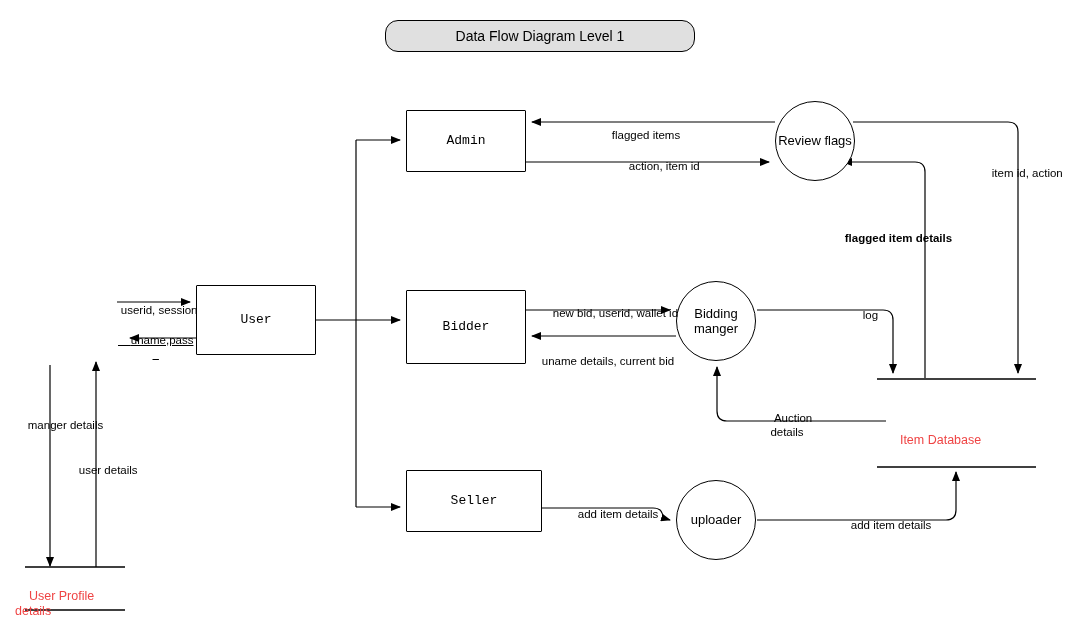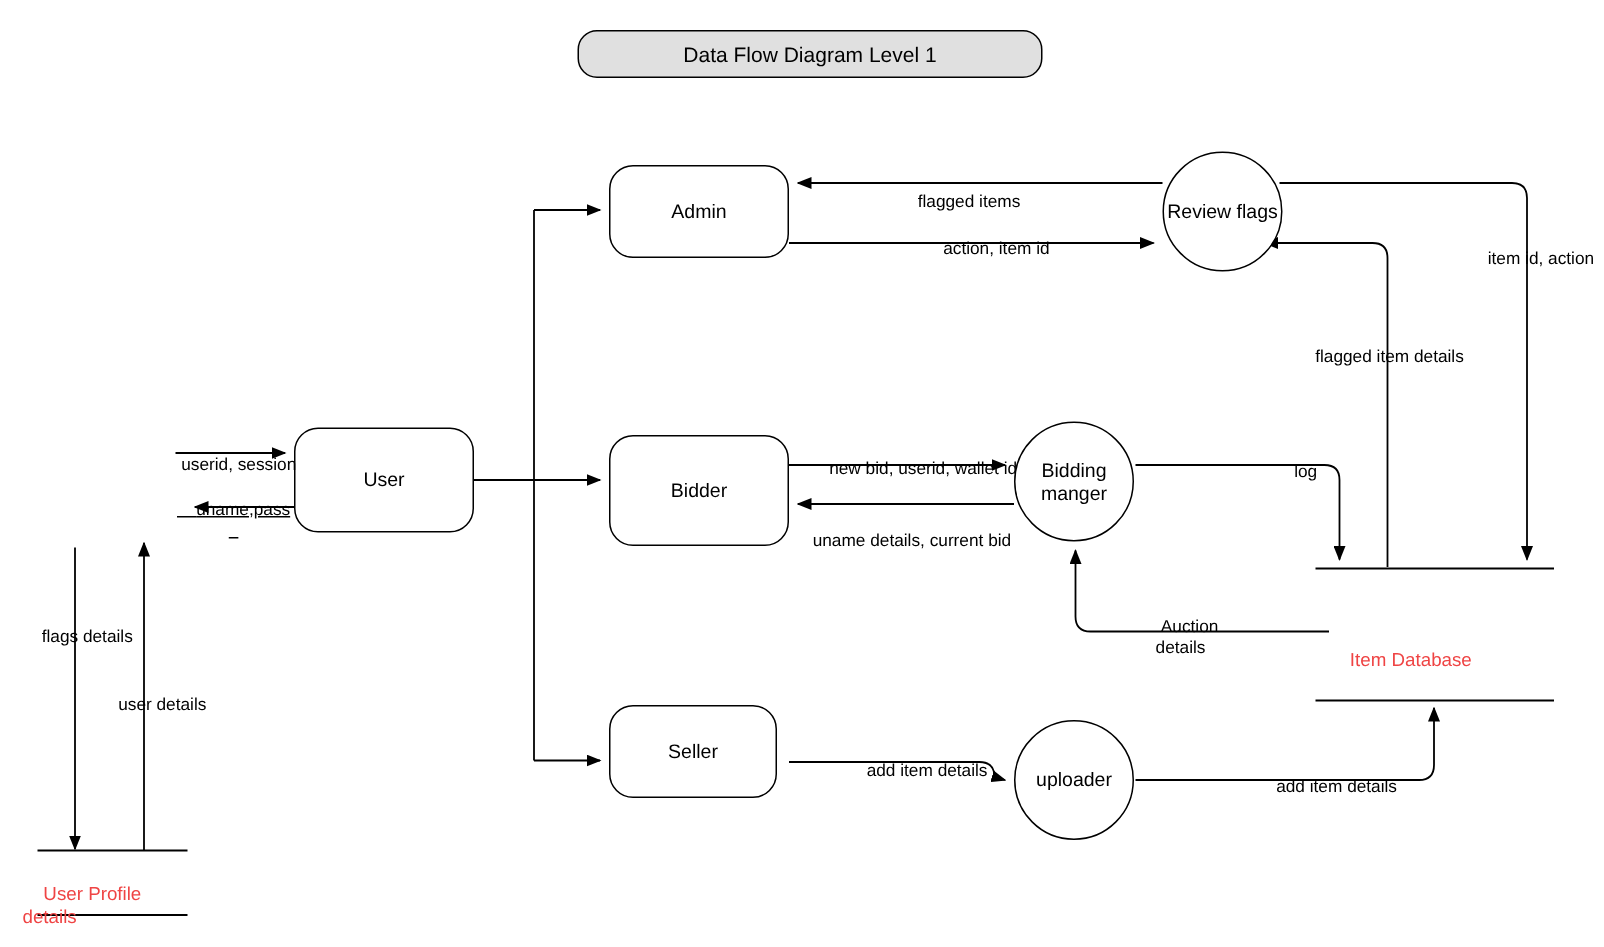--- a/index.html
+++ b/index.html
@@ -38,21 +38,22 @@
     font-size: 13px;
     line-height: 1.18;
     color: #000000;
   }
   .title-box {
     background: #e0e0e0;
     border: 1px solid #000000;
     font-size: 14px;
   }
   .ext-entity {
-    border-radius: 16px;
+    border-radius: 1px;
+    font-family: Liberation Mono, monospace;
   }
   .process {
     border-radius: 50%;
   }
   .flow-label {
     position: absolute;
     font-size: 11.5px;
     line-height: 1.2;
     color: #000000;
     background: transparent;
@@ -131,21 +132,21 @@
   </div>
 
   <div class="node ext-entity" style="left:406px; top:110px; width:120px; height:62px;">
     <span>Admin</span>
   </div>
 
   <div class="node ext-entity" style="left:406px; top:290px; width:120px; height:74px;">
     <span>Bidder</span>
   </div>
 
-  <div class="node ext-entity" style="left:406px; top:470px; width:112px; height:62px;">
+  <div class="node ext-entity" style="left:406px; top:470px; width:136px; height:62px;">
     <span>Seller</span>
   </div>
 
   <div class="node process" style="left:775px; top:101px; width:80px; height:80px;">
     <span style="white-space:pre;">Review flags</span>
   </div>
 
   <div class="node process" style="left:676px; top:281px; width:80px; height:80px;">
     <span style="white-space:pre;">Bidding
 manger</span>
@@ -166,40 +167,40 @@
 
   <div class="flow-label" style="left:108px; top:290px;">
     <span>userid, session</span>
   </div>
 
   <div class="flow-label" style="left:118px; top:320px;text-decoration:underline;">
     <span>uname,pass</span>
   </div>
 
   <div class="flow-label" style="left:15px; top:405px;">
-    <span>flags details</span>
+    <span>manger details</span>
   </div>
 
   <div class="flow-label" style="left:66px; top:450px;">
     <span>user details</span>
   </div>
 
   <div class="flow-label" style="left:599px; top:115px;">
     <span>flagged items</span>
   </div>
 
   <div class="flow-label" style="left:616px; top:146px;">
     <span>action, item id</span>
   </div>
 
   <div class="flow-label" style="left:979px; top:153px;">
     <span>item id, action</span>
   </div>
 
-  <div class="flow-label" style="left:864px; top:218px;">
+  <div class="flow-label" style="left:832px; top:218px;font-weight:bold;">
     <span>flagged item details</span>
   </div>
 
   <div class="flow-label" style="left:540px; top:293px;">
     <span>new bid, userid, wallet id</span>
   </div>
 
   <div class="flow-label" style="left:529px; top:341px;">
     <span>uname details, current bid</span>
   </div>

